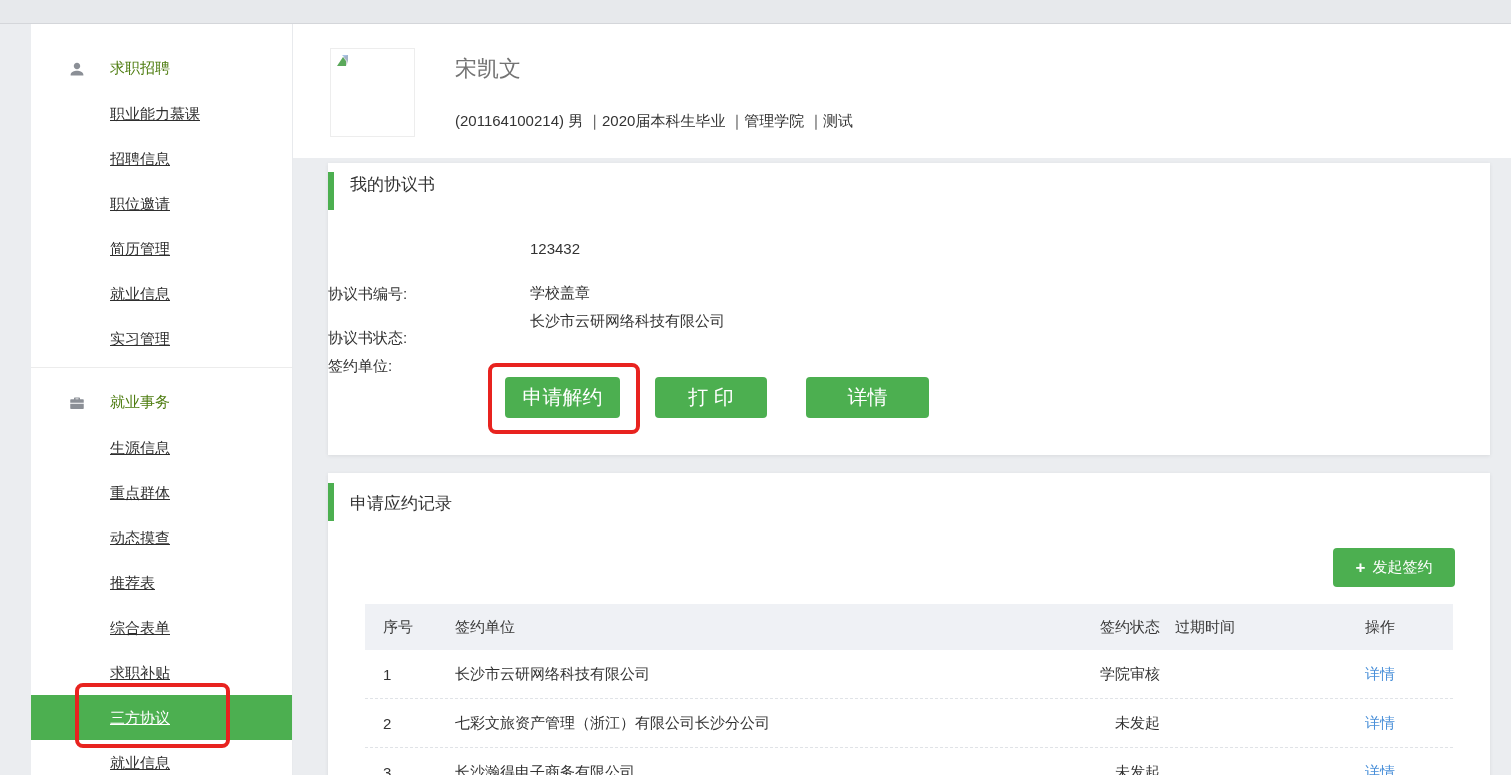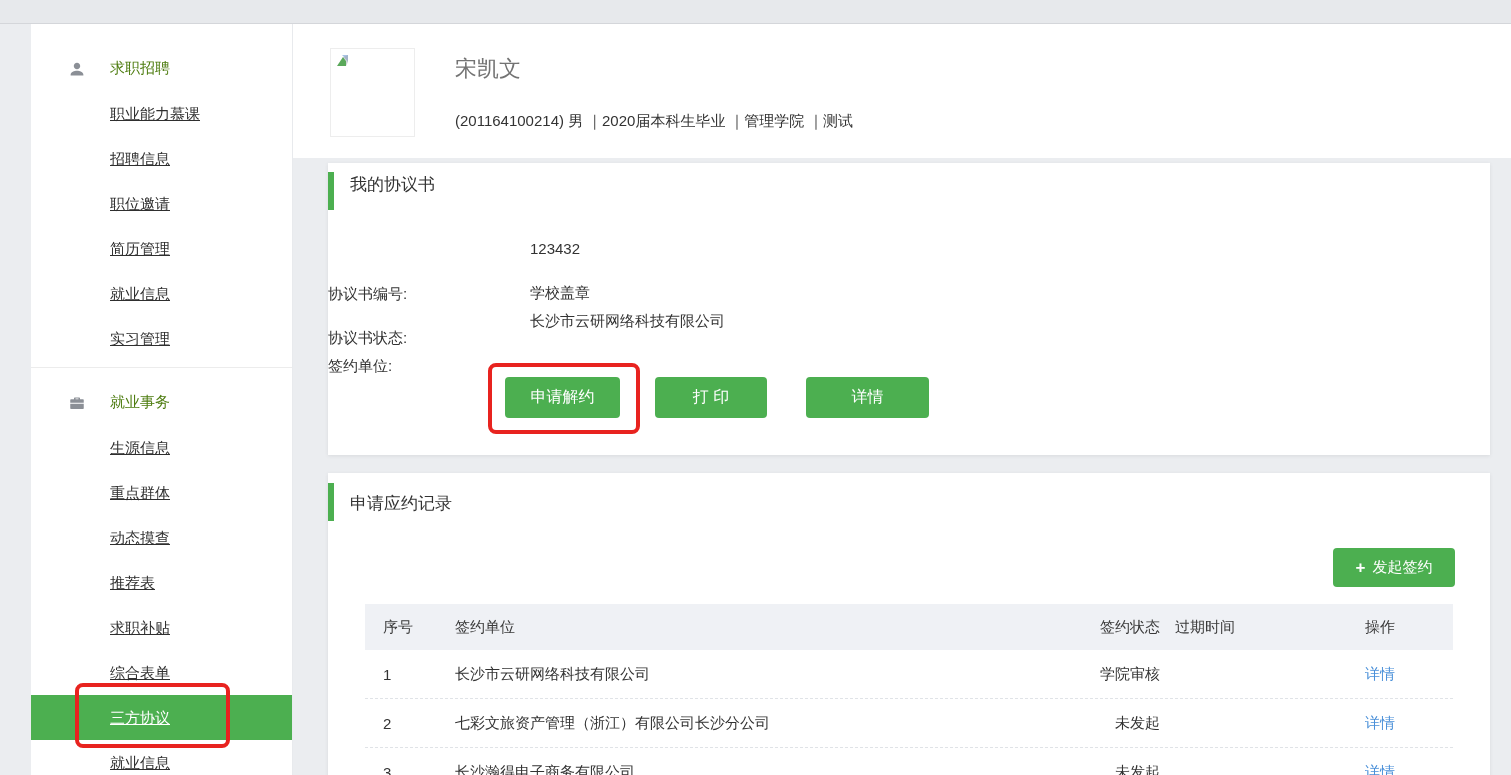--- a/index.html
+++ b/index.html
@@ -46,21 +46,21 @@
   
   .field-row { position:absolute; display:flex; font-size:15px; color:#333; line-height:20px; }
   .field-row.f1 { top:76px; }
   .field-row.f2 { top:120px; }
   .field-row.f3 { top:148px; }
   .flabel { width:192px; text-align:left;margin-top:45px; }
   .fvalue { margin-left:10px; }
 
   
   .gbtn { position:absolute; top:214px; height:41px; background:#4caf50; color:#fff;
-          border:none; border-radius:4px; font-size:16px; cursor:pointer;
+          border:none; border-radius:4px; font-size:20px; cursor:pointer;
           font-family:inherit;text-align:center; }
   .btn-release { left:177px; width:115px; }
   .btn-print   { left:327px; width:112px; }
   .btn-detail  { left:478px; width:123px; }
 
   .new-btn { position:absolute; left:1005px; top:75px; width:122px; height:39px;
              background:#4caf50; color:#fff; border:none; border-radius:4px;
              font-size:15px; cursor:pointer; display:flex; align-items:center;
              justify-content:center; gap:7px; font-family:inherit; }
   .new-btn .plus { font-size:17px; font-weight:bold; line-height:1; }
@@ -113,22 +113,22 @@
           <svg viewBox="0 0 24 24">
               <path d="M9 4.5h6a1 1 0 0 1 1 1V7h4a1 1 0 0 1 1 1v3.5H3V8a1 1 0 0 1 1-1h4V5.5a1 1 0 0 1 1-1zm1 2.5h4V6h-4v1zM3 13h18v6a1 1 0 0 1-1 1H4a1 1 0 0 1-1-1v-6z"></path>
             </svg>
         </span>
         <span>就业事务</span>
       </div>
       <div class="side-item">生源信息</div>
       <div class="side-item">重点群体</div>
       <div class="side-item">动态摸查</div>
       <div class="side-item">推荐表</div>
+      <div class="side-item">综合表单</div>
       <div class="side-item">求职补贴</div>
-      <div class="side-item">综合表单</div>
       <div class="side-item active">三方协议</div>
       <div class="side-item">就业信息</div>
     </div>
   </div>
 
   <div class="main-header">
     <div class="avatar-box">
       <svg width="20" height="18" viewBox="0 0 20 18">
         <path d="M2 13 L8 4 L11 8 L11 13 Z" fill="#5aa85a"></path>
         <path d="M7 2 L13 2 L13 9 L9 4 Z" fill="#a9c3e6"></path>

